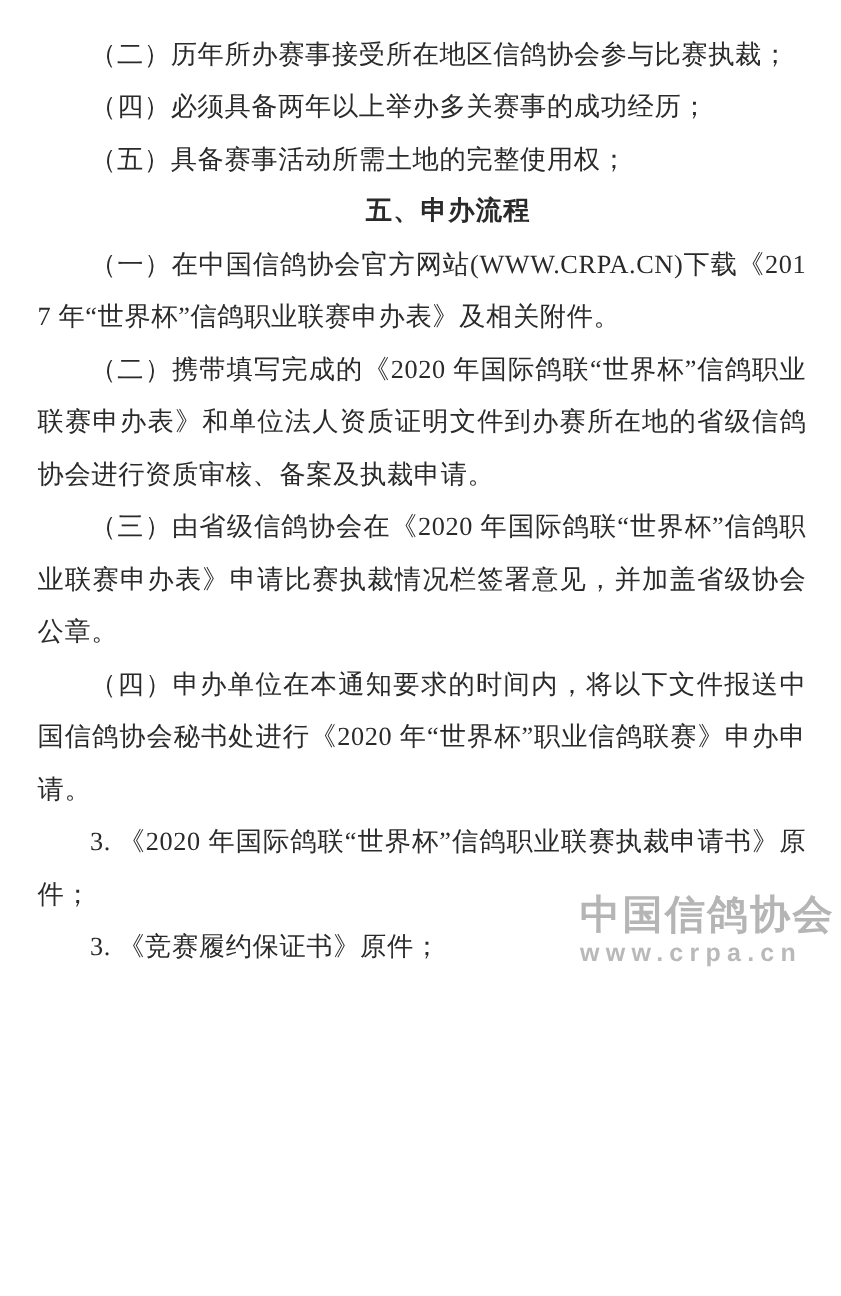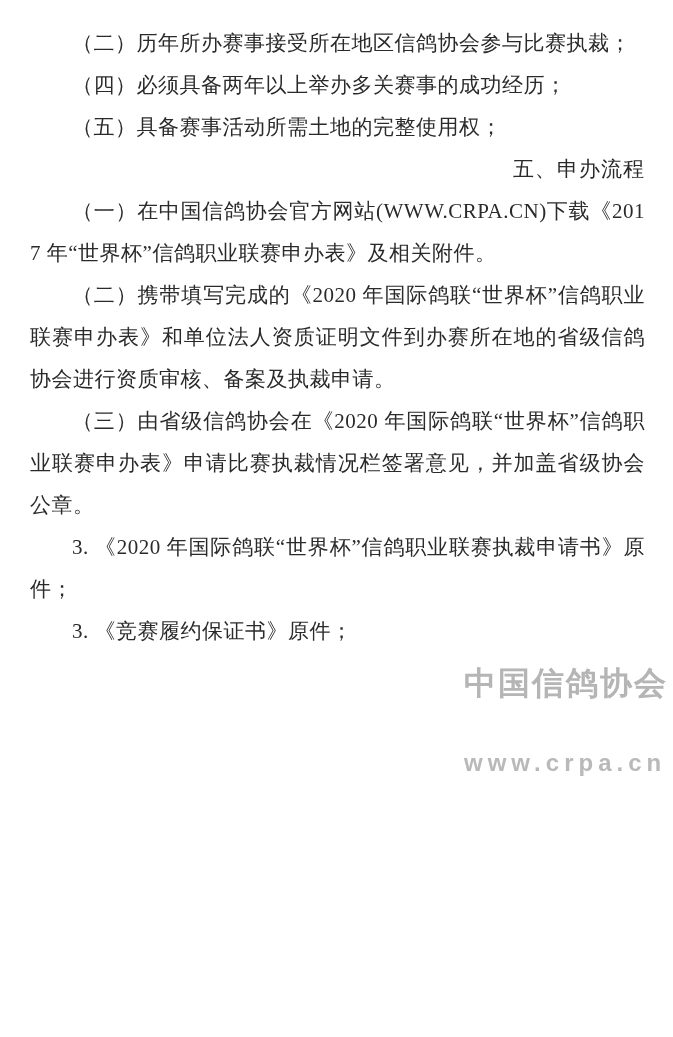--- a/index.html
+++ b/index.html
@@ -21,22 +21,22 @@
     font-size: 21px;
     line-height: 42px;
     letter-spacing: 0.5px;
     text-align: justify;
     text-indent: 2em;
     word-break: break-all;
   }
 
   .para.heading {
     font-family: "Liberation Sans", "DejaVu Sans", sans-serif;
-    font-weight: normal;
-    text-align: right;
+    font-weight: bold;
+    text-align: center;
     letter-spacing: 1px;
   }
 
   .watermark {
     position: absolute;
     right: 5px;
     bottom: 8px;
     text-align: left;
     font-family: "Liberation Sans", "DejaVu Sans", sans-serif;
     color: #b5b5b5;
@@ -45,42 +45,42 @@
   }
 
   .wm-name {
     font-size: 32px;
     font-weight: bold;
     letter-spacing: 2px;
     line-height: 36px;
   }
 
   .wm-url {
-    font-size: 24px;
+    font-size: 20px;
     font-weight: bold;
     letter-spacing: 5px;
     line-height: 28px;
     color: #b9b9b9;
-    margin-top: 48px;
   }
 </style>
 </head>
 <body>
 
 <div class="page">
 
   <p class="para">（二）历年所办赛事接受所在地区信鸽协会参与比赛执裁；</p>
   <p class="para">（四）必须具备两年以上举办多关赛事的成功经历；</p>
   <p class="para">（五）具备赛事活动所需土地的完整使用权；</p>
 
   <p class="para heading">五、申办流程</p>
 
   <p class="para">（一）在中国信鸽协会官方网站(WWW.CRPA.CN)下载《2017 年“世界杯”信鸽职业联赛申办表》及相关附件。</p>
   <p class="para">（二）携带填写完成的《2020 年国际鸽联“世界杯”信鸽职业联赛申办表》和单位法人资质证明文件到办赛所在地的省级信鸽协会进行资质审核、备案及执裁申请。</p>
   <p class="para">（三）由省级信鸽协会在《2020 年国际鸽联“世界杯”信鸽职业联赛申办表》申请比赛执裁情况栏签署意见，并加盖省级协会公章。</p>
+  <p class="para">（四）申办单位在本通知要求的时间内，将以下文件报送中国信鸽协会秘书处进行《2020 年“世界杯”职业信鸽联赛》申办申请。</p>
 
   <p class="para">3. 《2020 年国际鸽联“世界杯”信鸽职业联赛执裁申请书》原件；</p>
   <p class="para">3. 《竞赛履约保证书》原件；</p>
 
   <div class="watermark">
     <div class="wm-name">中国信鸽协会</div>
     <div class="wm-url">www.crpa.cn</div>
   </div>
 
 </div>

